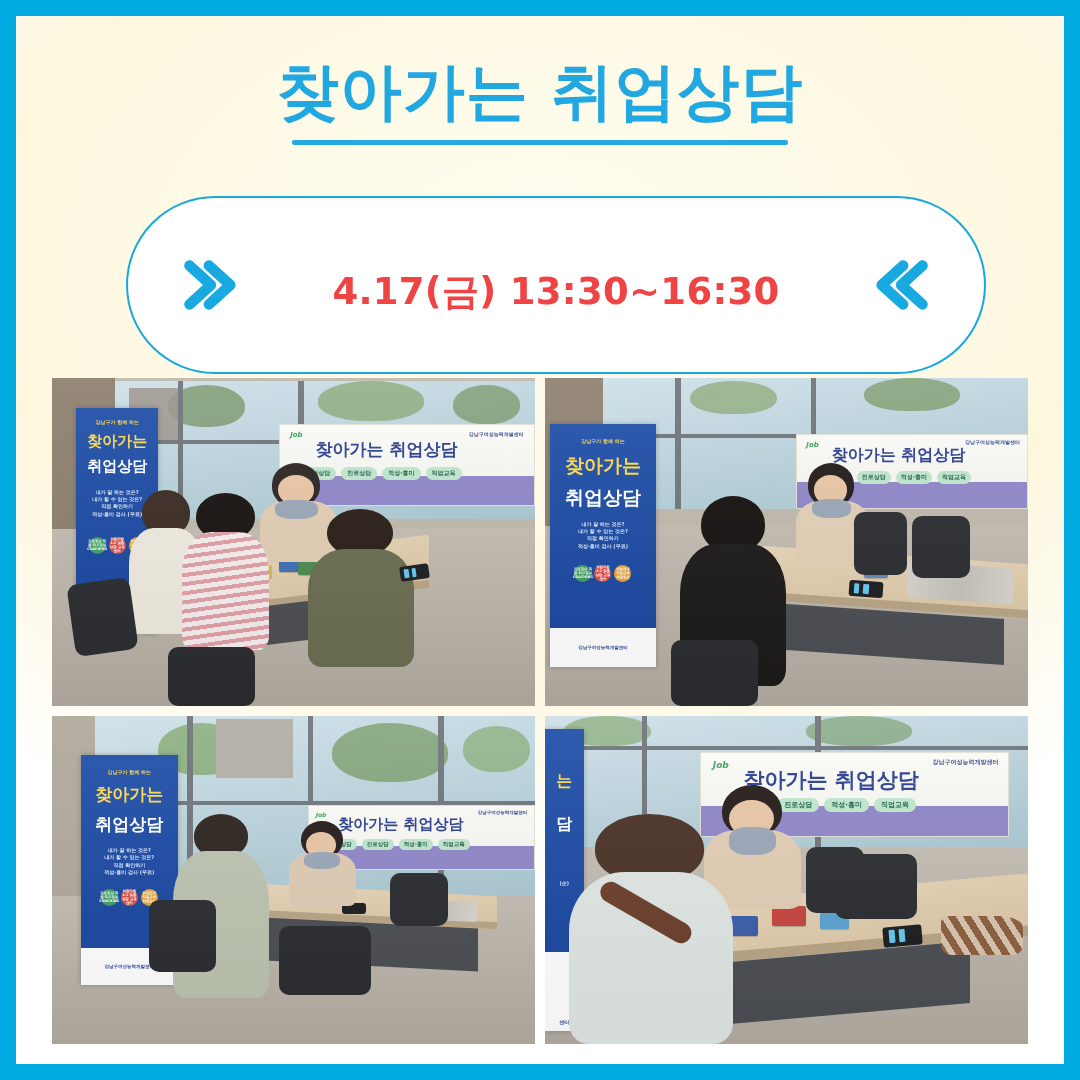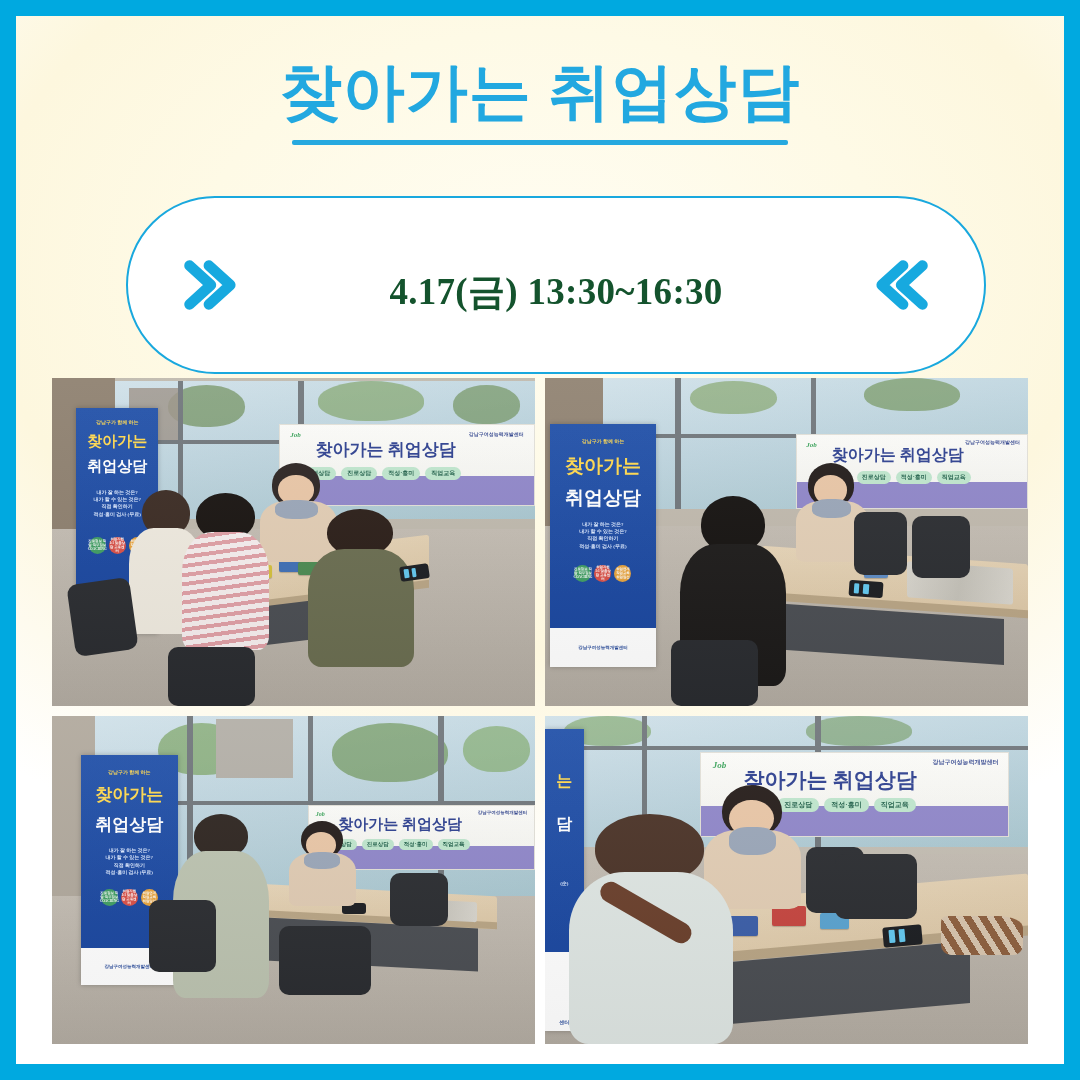--- a/index.html
+++ b/index.html
@@ -10,21 +10,20 @@
     overflow: hidden;
     font-family: "DejaVu Sans", "Liberation Sans", sans-serif;
   }
 
   .poster {
     position: relative;
     width: 1080px;
     height: 1080px;
     background: #00A9E0;
     padding: 16px;
-    font-family: Liberation Serif, serif;
   }
 
   .poster-inner {
     position: relative;
     width: 100%;
     height: 100%;
     background:
       radial-gradient(ellipse 900px 620px at 50% 24%, #FFFDF2 0%, #FEFAE6 38%, #FDF7DE 62%, #FFFFFF 100%),
       #FEFBEA;
     overflow: hidden;
@@ -89,21 +88,21 @@
     color: #5967BE;
     letter-spacing: -1px;
     line-height: 1.04;
     white-space: nowrap;
   }
 
   .venue-datetime {
     margin-top: 8px;
     font-size: 37px;
     font-weight: 700;
-    color: #14532d;
+    color: #ef4444;
     letter-spacing: 0.3px;
     white-space: nowrap;
   }
 
   .chev {
     position: absolute;
     top: 50%;
     transform: translateY(-50%);
     width: 62px;
     height: 62px;

